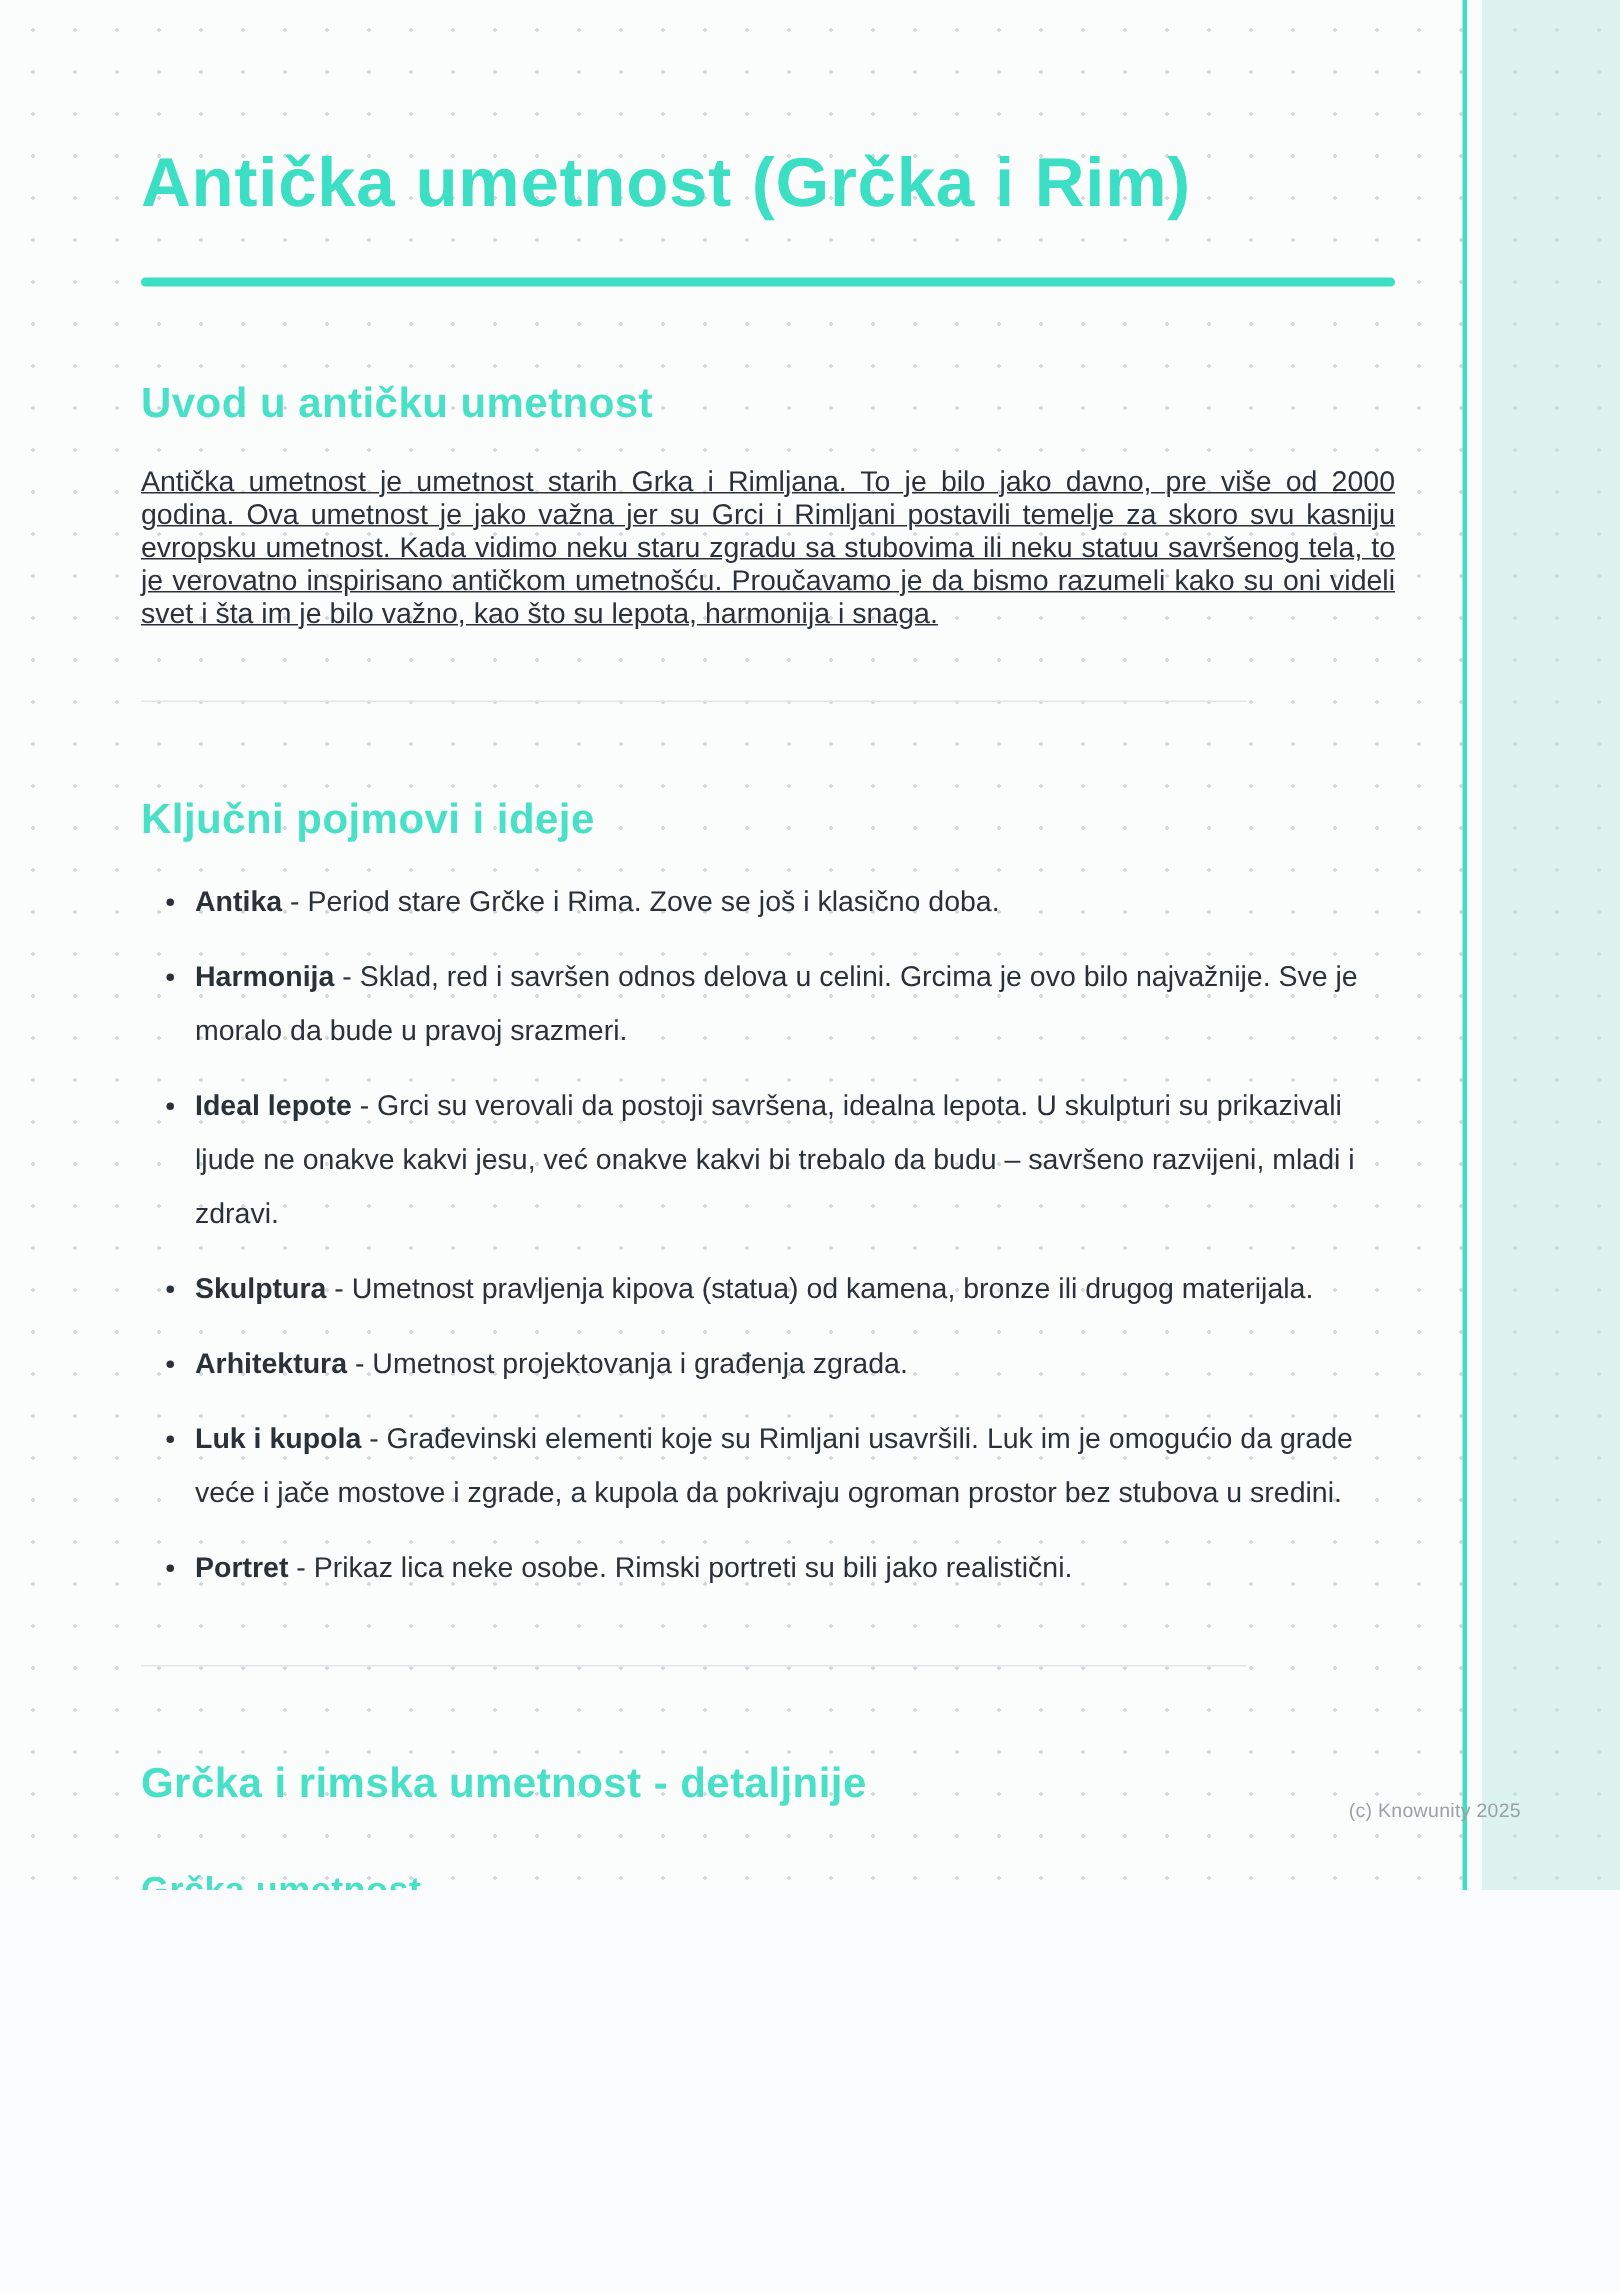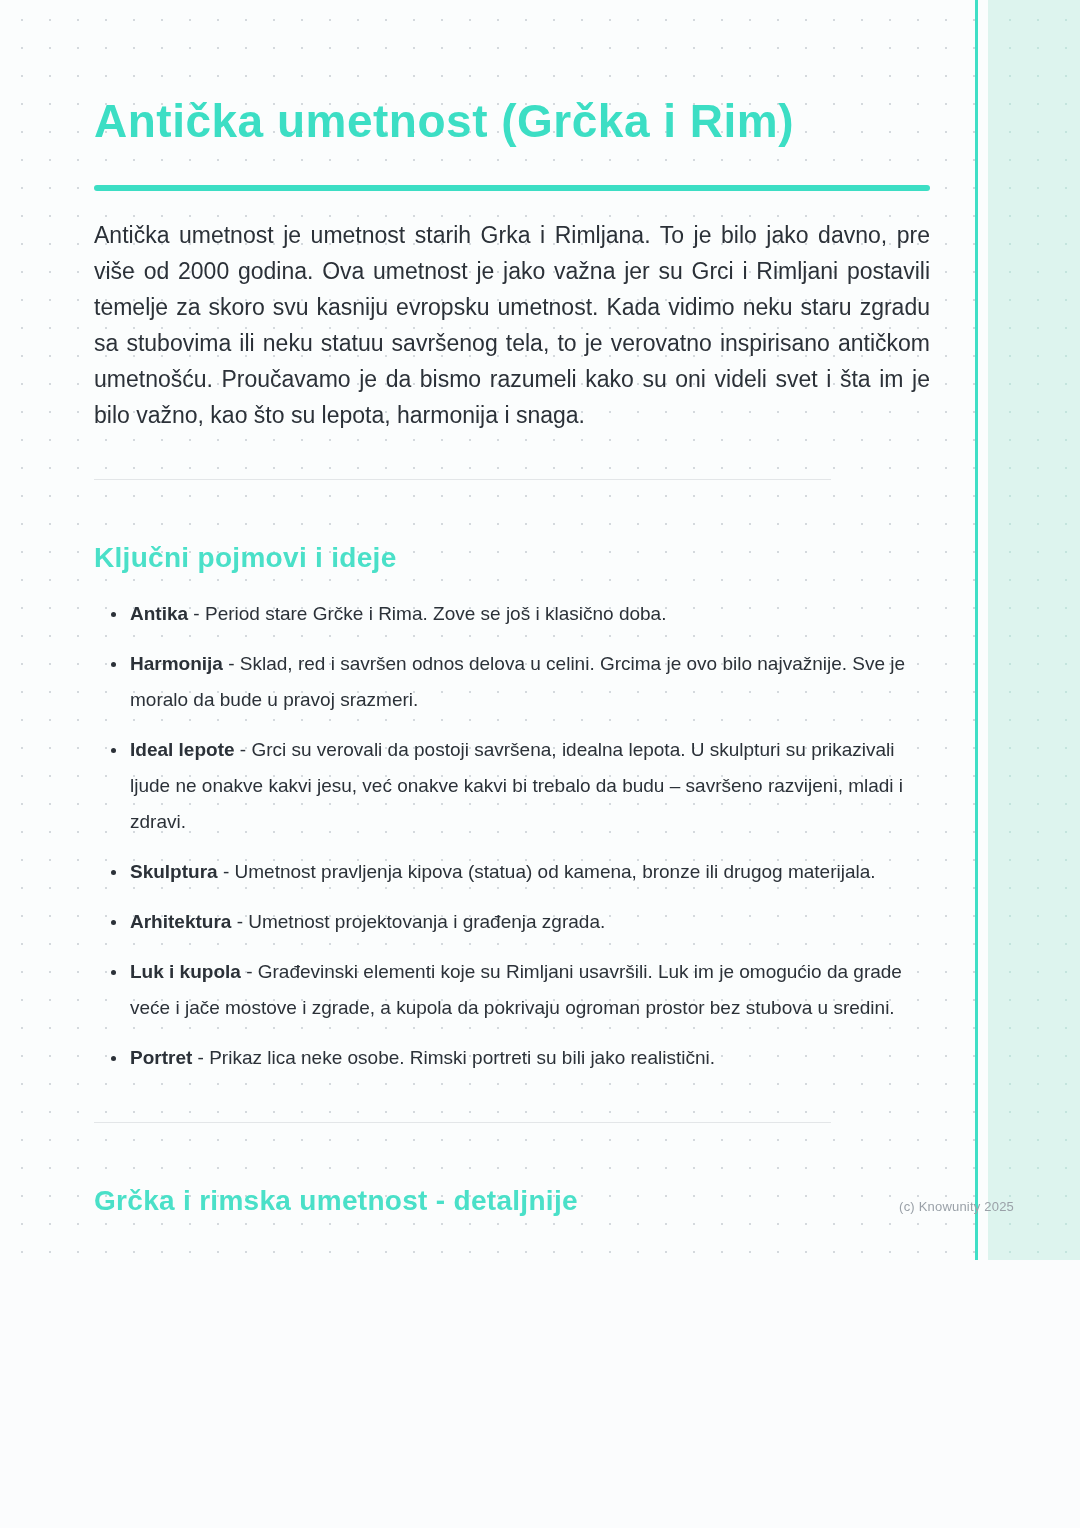--- a/index.html
+++ b/index.html
@@ -64,22 +64,23 @@
   }
   h3.subsection{
     margin:42px 0 0 0;
     font-size:24px;
     font-weight:800;
     color:#4ae0c8;
     letter-spacing:0.3px;
   }
   p.body-text{
     margin:26px 0 0 0;
-    font-size:23px;
-    line-height:36px;
+    font-size:19px;
+    line-height:22px;
+    text-decoration:underline;
   }
   p.justified{ text-align:justify; }
   .divider{
     margin-top:46px;
     width:737px;
     height:1px;
     background:#e3e6e8;
   }
   ul.terms{
     margin:22px 0 0 0;
@@ -109,20 +110,21 @@
 <div class="page">
 
   <div class="side-band"></div>
   <div class="side-line"></div>
 
   <div class="content">
 
     <h1 class="title">Antička umetnost (Grčka i Rim)</h1>
     <div class="title-rule"></div>
 
+    <h2 class="section">Uvod u antičku umetnost</h2>
     <p class="body-text justified">Antička umetnost je umetnost starih Grka i Rimljana. To je bilo jako davno, pre više od 2000 godina. Ova umetnost je jako važna jer su Grci i Rimljani postavili temelje za skoro svu kasniju evropsku umetnost. Kada vidimo neku staru zgradu sa stubovima ili neku statuu savršenog tela, to je verovatno inspirisano antičkom umetnošću. Proučavamo je da bismo razumeli kako su oni videli svet i šta im je bilo važno, kao što su lepota, harmonija i snaga.</p>
 
     <div class="divider"></div>
 
     <h2 class="section">Ključni pojmovi i ideje</h2>
 
     <ul class="terms">
       <li>
         <span class="term">Antika</span><span> - Period stare Grčke i Rima. Zove se još i klasično doba.</span>
       </li>

